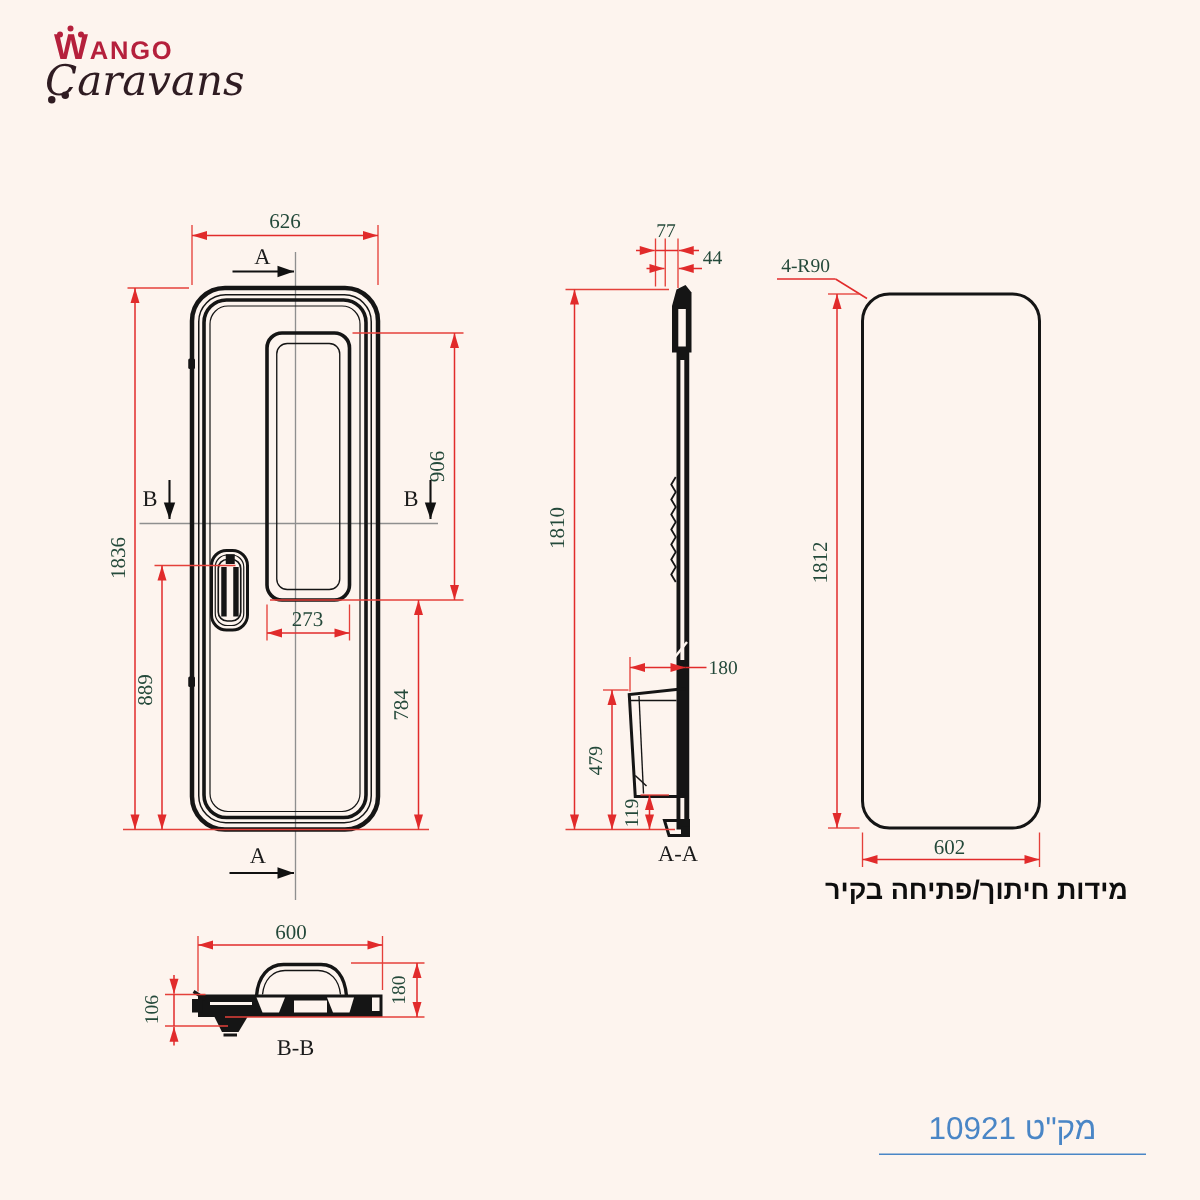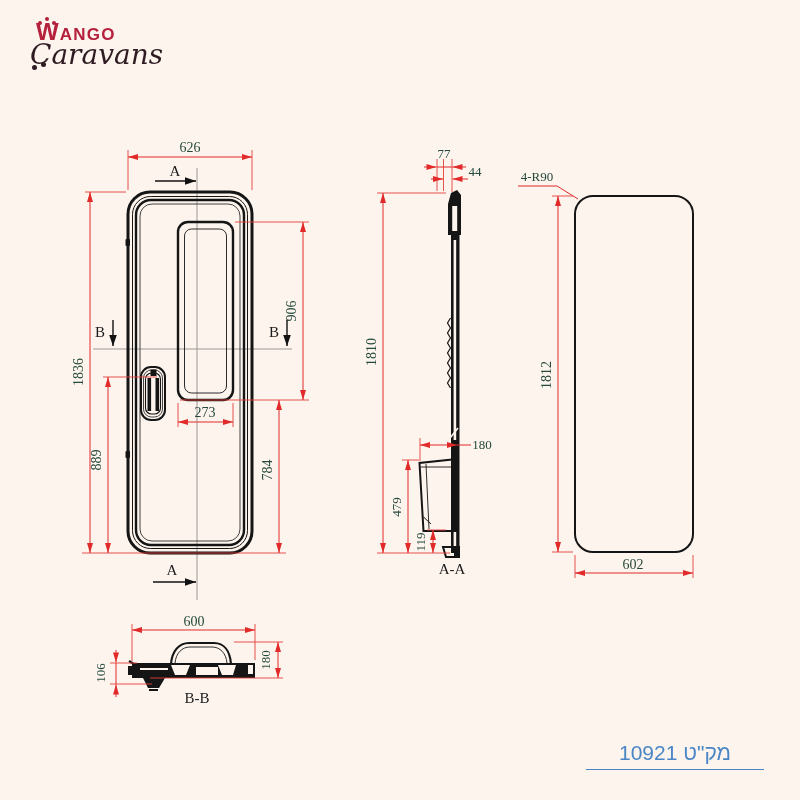--- a/index.html
+++ b/index.html
@@ -228,16 +228,17 @@
         <line class="ext" x1="110" y1="684" x2="152" y2="684"></line>
         <line class="dim" x1="116" y1="663" x2="116" y2="684"></line>
         <line class="dim" x1="116" y1="650" x2="116" y2="662.5" marker-end="url(#ra)"></line>
         <line class="dim" x1="116" y1="697" x2="116" y2="684.5" marker-end="url(#ra)"></line>
         <text class="dimtxt sm" x="105" y="673" text-anchor="middle" transform="rotate(-90 105 673)">106</text>
       </g>
       <text class="seclbl" x="197" y="703" text-anchor="middle">B-B</text>
     </g>
   </svg>
 
+  <div class="cutout-caption">מידות חיתוך/פתיחה בקיר</div>
 
   <div class="part-number">מק"ט 10921</div>
 
 </div>
 
 </body></html>

